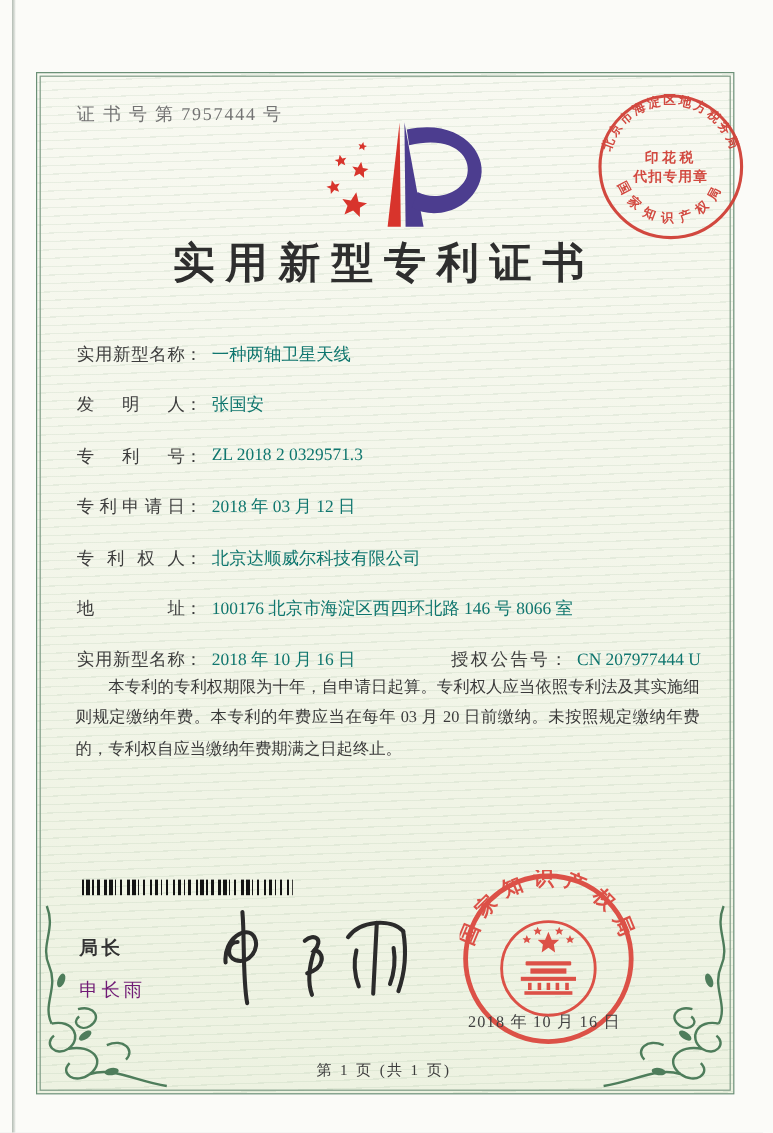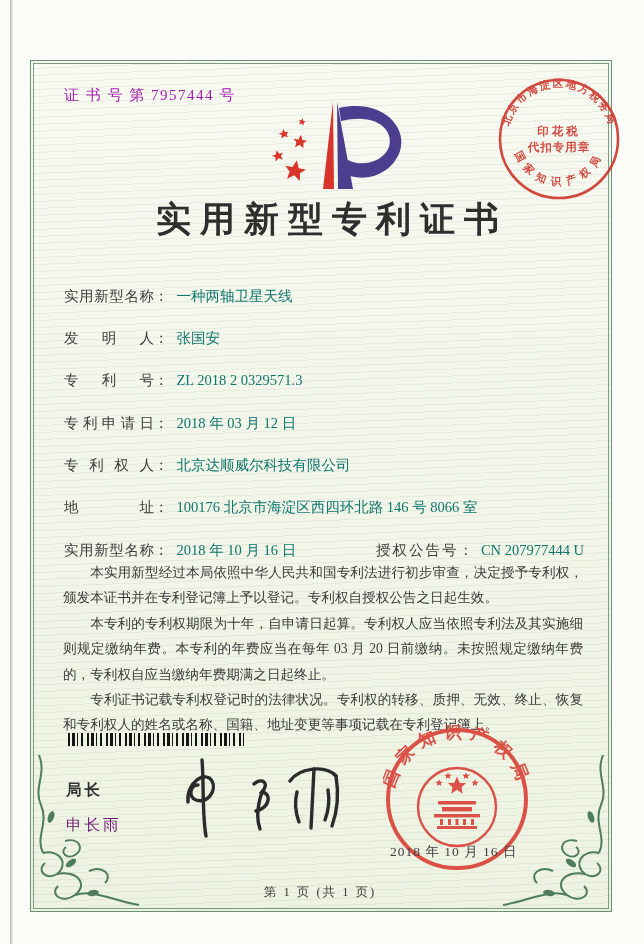--- a/index.html
+++ b/index.html
@@ -6,27 +6,27 @@
   body{background:#e8e8e6;font-family:"Liberation Serif", serif;}
   .scan{position:relative;width:644px;height:944px;background:#fbfbf8;overflow:hidden;margin:0 auto;}
   .scan-edge{position:absolute;left:10px;top:0;bottom:0;width:3px;
     background:linear-gradient(90deg,rgba(90,110,95,.45),rgba(90,110,95,.08));}
   .frame{position:absolute;left:30px;top:60px;width:580px;height:850px;
     border:1px solid #6b9077;
     background:
       repeating-linear-gradient(178deg, rgba(130,165,130,0.13) 0 1px, transparent 1px 7px),
       linear-gradient(#f8f9f1, #edf2e1);}
   .frame-inner{position:absolute;inset:2px;border:1px solid #7d9c86;pointer-events:none;}
-  .cert-no{position:absolute;left:64px;top:86px;font-size:15px;letter-spacing:1.5px;color:#a21caf;}
+  .cert-no{position:absolute;left:64px;top:86px;font-size:15px;letter-spacing:1.5px;color:#737373;}
   .logo{position:absolute;left:238px;top:96px;width:172px;height:98px;}
   .tax-seal{position:absolute;left:496px;top:76px;width:126px;height:126px;opacity:.92;}
   .title{position:absolute;left:30px;width:580px;top:196px;text-align:center;
-    font-size:35px;font-weight:700;letter-spacing:9px;color:#2e2e2e;padding-left:12px;}
+    font-size:35px;font-weight:700;letter-spacing:9px;color:#2e2e2e;}
   .fields{position:absolute;left:64px;top:286px;width:520px;font-size:14.5px;color:#3d3d3d;}
-  .frow{height:20px;margin-bottom:22.4px;display:flex;align-items:center;white-space:nowrap;}
+  .frow{height:20px;margin-bottom:22.4px;display:flex;align-items:flex-start;white-space:nowrap;}
   .flabel{display:inline-block;width:90px;text-align:justify;text-align-last:justify;color:#3d3d3d;}
   .fcolon{margin:0 2px 0 0;}
   .fvalue{margin-left:6px;color:#0f766e;}
   .frow-double{display:flex;justify-content:space-between;}
   .grant-group{white-space:nowrap;}
   .grant-label{letter-spacing:2px;}
   .body-text{position:absolute;left:63px;top:560px;width:520px;}
   .body-text p{margin:0;text-indent:2em;font-size:13.6px;line-height:25.4px;
     text-align:justify;color:#3a3a3a;}
   .barcode{position:absolute;left:68px;top:733px;width:176px;height:13px;
@@ -127,23 +127,21 @@
       <span>
         <span class="flabel">实用新型名称</span><span class="fcolon">：</span><span class="fvalue">2018 年 10 月 16 日</span>
       </span>
       <span class="grant-group">
         <span class="grant-label">授权公告号</span><span class="fcolon">：</span><span class="fvalue">CN 207977444 U</span>
       </span>
     </div>
   </div>
 
   <div class="body-text">
-    <p>本实用新型经过本局依照中华人民共和国专利法进行初步审查，决定授予专利权，颁发本证书并在专利登记簿上予以登记。专利权自授权公告之日起生效。</p>
     <p>本专利的专利权期限为十年，自申请日起算。专利权人应当依照专利法及其实施细则规定缴纳年费。本专利的年费应当在每年 03 月 20 日前缴纳。未按照规定缴纳年费的，专利权自应当缴纳年费期满之日起终止。</p>
-    <p>专利证书记载专利权登记时的法律状况。专利权的转移、质押、无效、终止、恢复和专利权人的姓名或名称、国籍、地址变更等事项记载在专利登记簿上。</p>
   </div>
 
   <div class="barcode"></div>
 
   <div class="signoff-title">局长</div>
   <div class="signoff-name">申长雨</div>
 
   <svg class="signature" viewBox="0 0 170 90">
     <g fill="none" stroke="#2b2b2b" stroke-width="3.4" stroke-linecap="round">
       <path d="M10,48 C8,28 28,16 34,27 C39,36 30,50 18,46 C10,43 12,31 20,31"></path>

